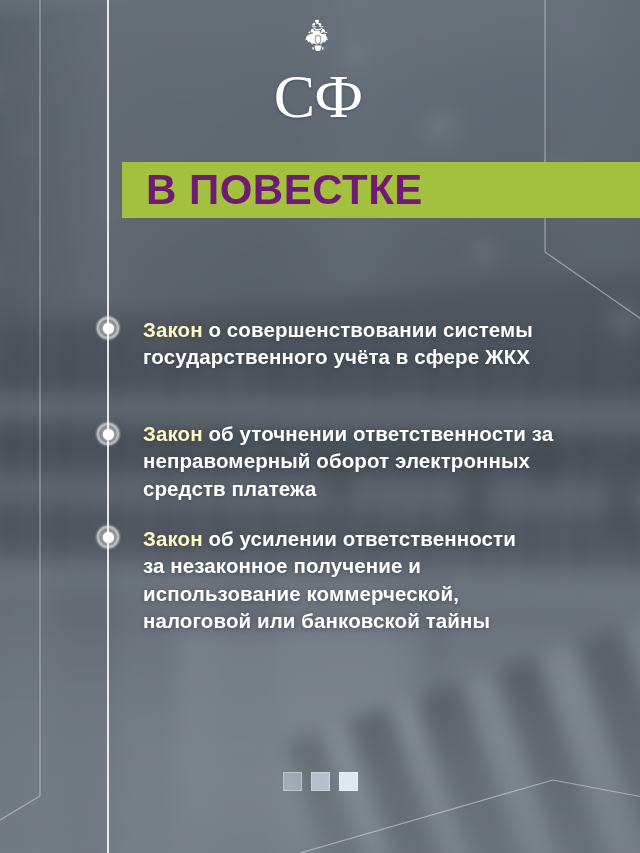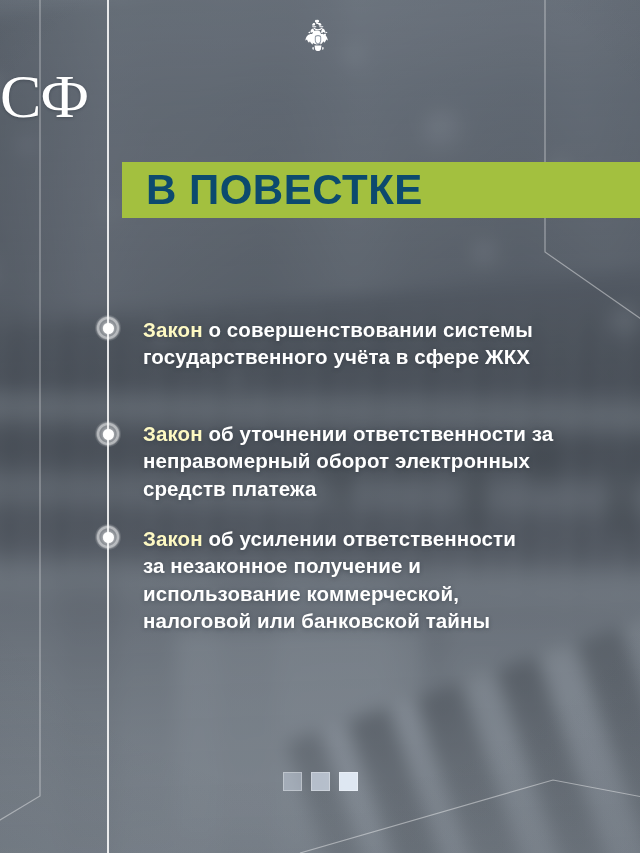--- a/index.html
+++ b/index.html
@@ -176,39 +176,40 @@
   }
   .bullet .core {
     position:absolute; left:-5.5px; top:-5.5px; width:11px; height:11px;
     border-radius:50%; background:#ffffff;
     box-shadow:0 0 5px rgba(255,255,255,.75);
   }
 
   
   .emblem {
     position:absolute; left:0; right:4px; top:18px; z-index:5;
+    text-align:center;
   }
   .emblem svg { display:block; margin:0 auto; }
   .emblem-letters {
     margin-top:1px;
     font-family:"Liberation Serif", "DejaVu Serif", serif;
     font-size:62px; line-height:1;
     color:#ffffff; letter-spacing:-1px;
     text-shadow:0 1px 3px rgba(30,36,46,.35);
   }
 
   
   .headline-band {
     position:absolute; left:122px; top:162px; width:540px; height:56px;
     background:#a3c03f;
     z-index:5;
     display:flex; align-items:center;
   }
   .headline-band .txt {
-    color:#0c4a6e;
+    color:#701a75;
     font-size:42px; font-weight:bold;
     letter-spacing:.5px;
     line-height:1;
     padding-left:24px;
     white-space:nowrap;
   }
   .subheadline {
     position:absolute; left:146px; top:230px; z-index:5;
     color:#ffffff;
     font-size:37px; font-weight:normal;

